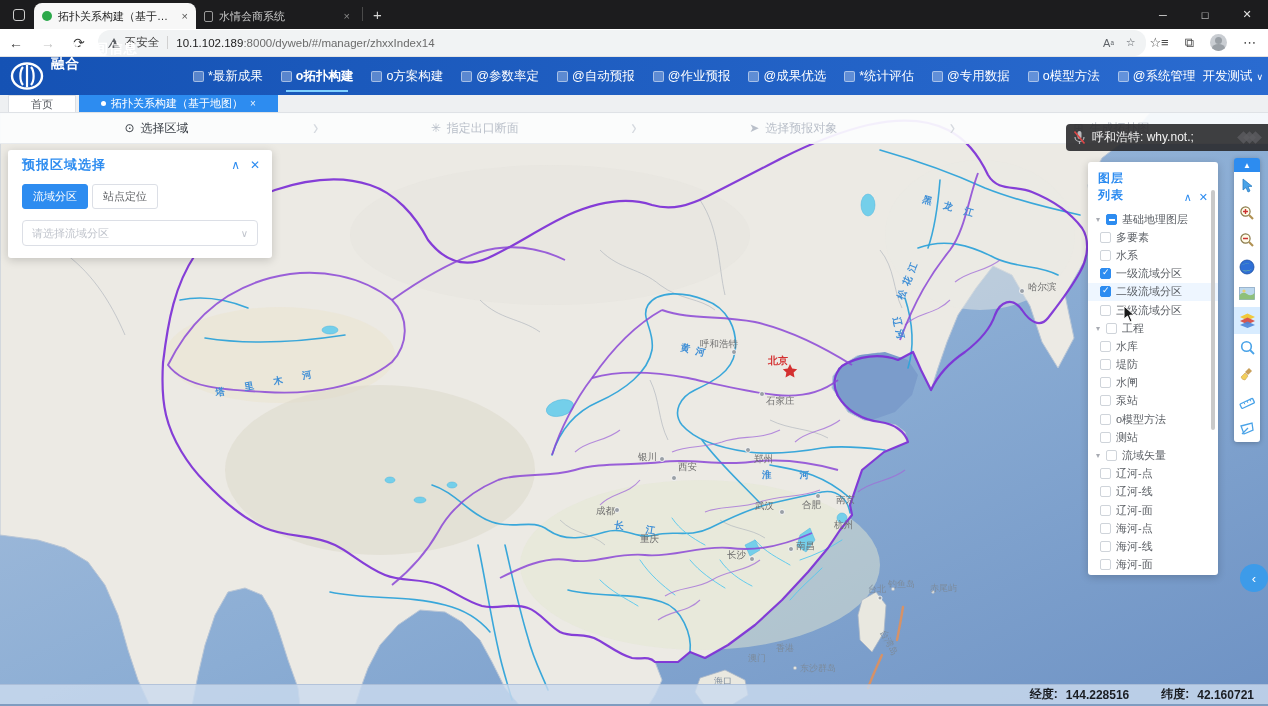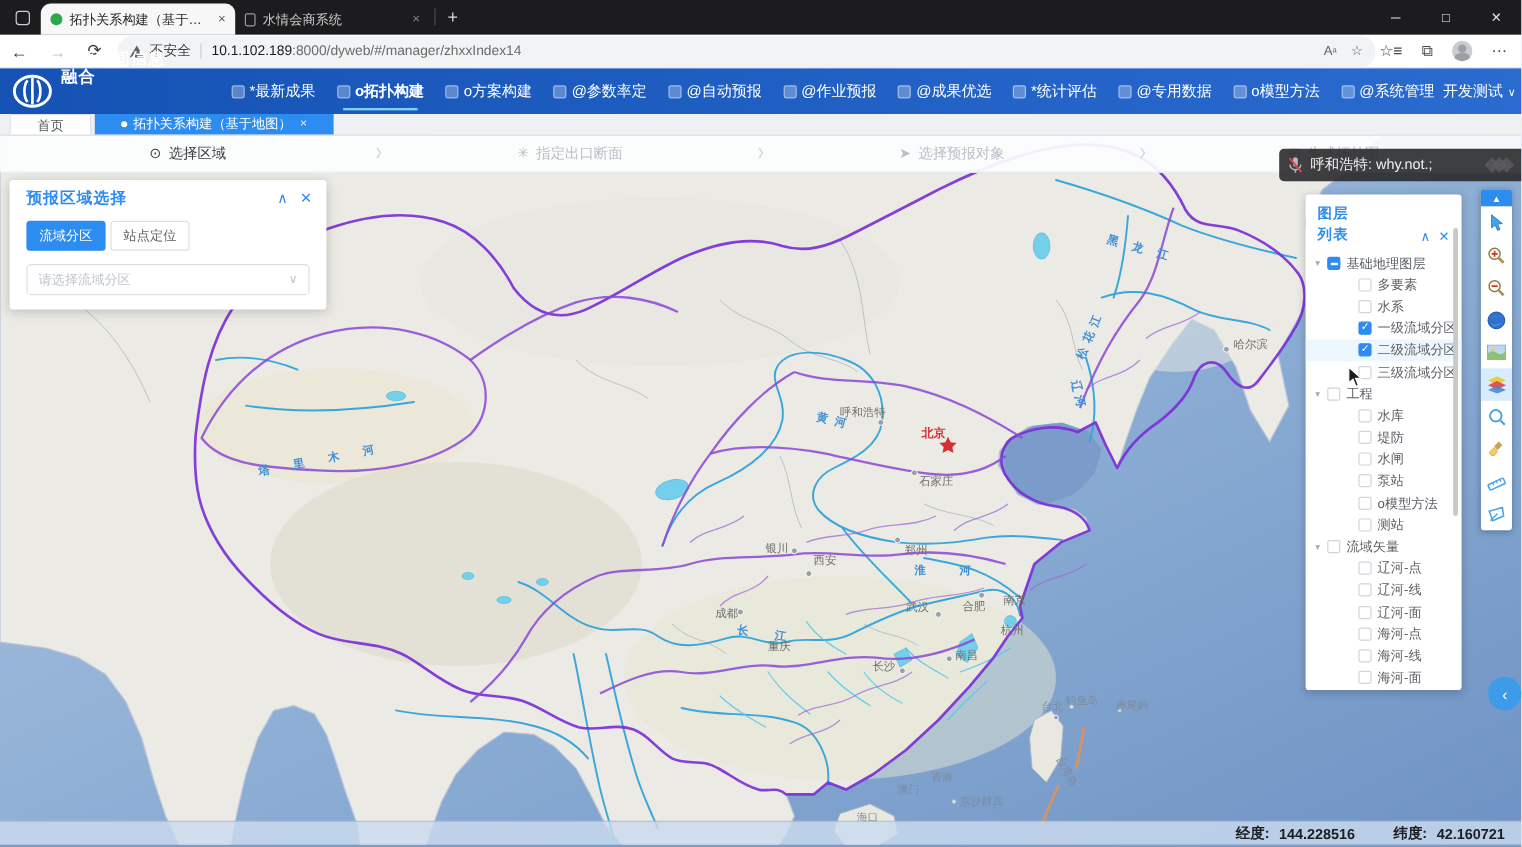--- a/index.html
+++ b/index.html
@@ -103,21 +103,21 @@
   .fselect { margin:7px 14px; height:26px; border:1px solid #dcdfe6; border-radius:4px; display:flex; align-items:center; padding:0 9px; font-size:11px; color:#c0c4cc; }
   .fselect .chev { margin-left:auto; font-size:10px; }
 
   
   .lpanel { position:absolute; left:1088px; top:162px; width:130px; height:413px; background:#fff; border-radius:3px; box-shadow:0 2px 8px rgba(0,0,0,.2); z-index:5; overflow:hidden; }
   .lhead { display:flex; align-items:flex-end; padding:8px 10px 4px 10px;gap:48px; }
   .ltitle { color:#2d8cf0; font-weight:bold; font-size:12px; letter-spacing:1px; }
   .lbtns { margin-left:auto; display:flex; gap:7px; color:#2d8cf0; font-size:11px; }
   .tree { position:relative; padding-top:2px; }
   .trow { display:flex; align-items:center; height:18.2px; font-size:11px; color:#5c6066; padding-left:8px; }
-  .trow.lvl1 { padding-left:44px;align-items:center; }
+  .trow.lvl1 { padding-left:12px;align-items:center; }
   .trow.hov { background:#eef6ff; }
   .caret { color:#a8abb2; font-size:8px; width:10px; }
   .cb { width:11px; height:11px; border:1px solid #cfd4da; border-radius:2px; background:#fff; margin-right:5px; flex:0 0 auto; position:relative; }
   .cb.chk { background:#2d8cf0; border-color:#2d8cf0; }
   .cb.chk:after { content:"✓"; position:absolute; left:1px; top:-2px; color:#fff; font-size:9px; }
   .cb.ind { background:#2d8cf0; border-color:#2d8cf0; }
   .cb.ind:after { content:""; position:absolute; left:2px; top:4px; width:6px; height:2px; background:#fff; }
   .tl { white-space:nowrap; }
   .lscroll { position:absolute; right:3px; top:28px; width:4px; height:240px; background:#c9c9c9; border-radius:2px; }
   .cursor { position:absolute; left:1122px; top:305px; z-index:7; }

